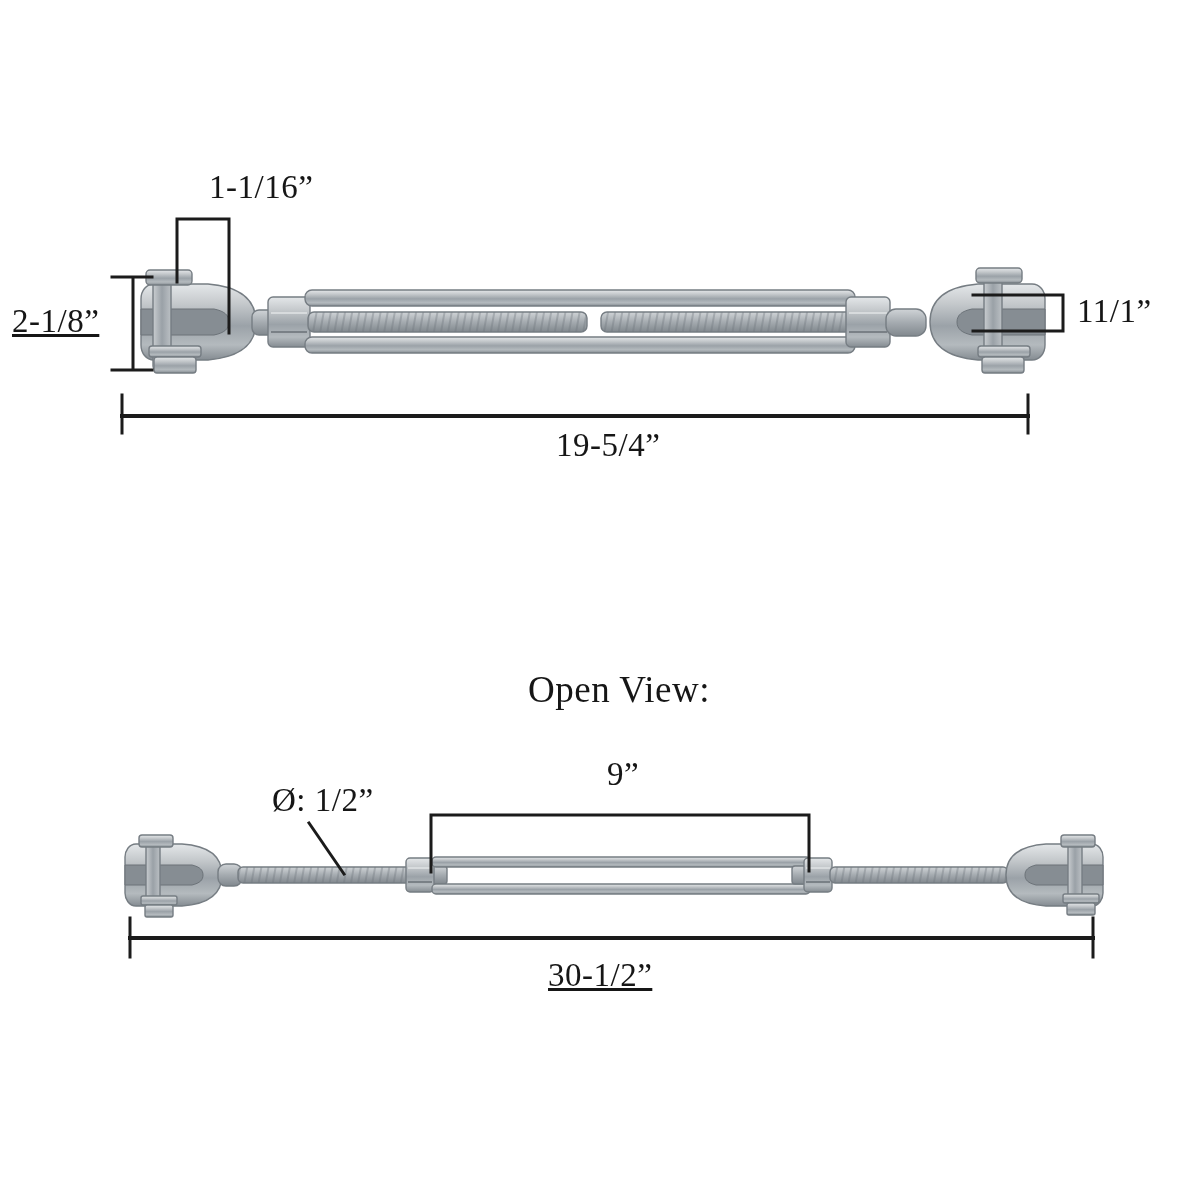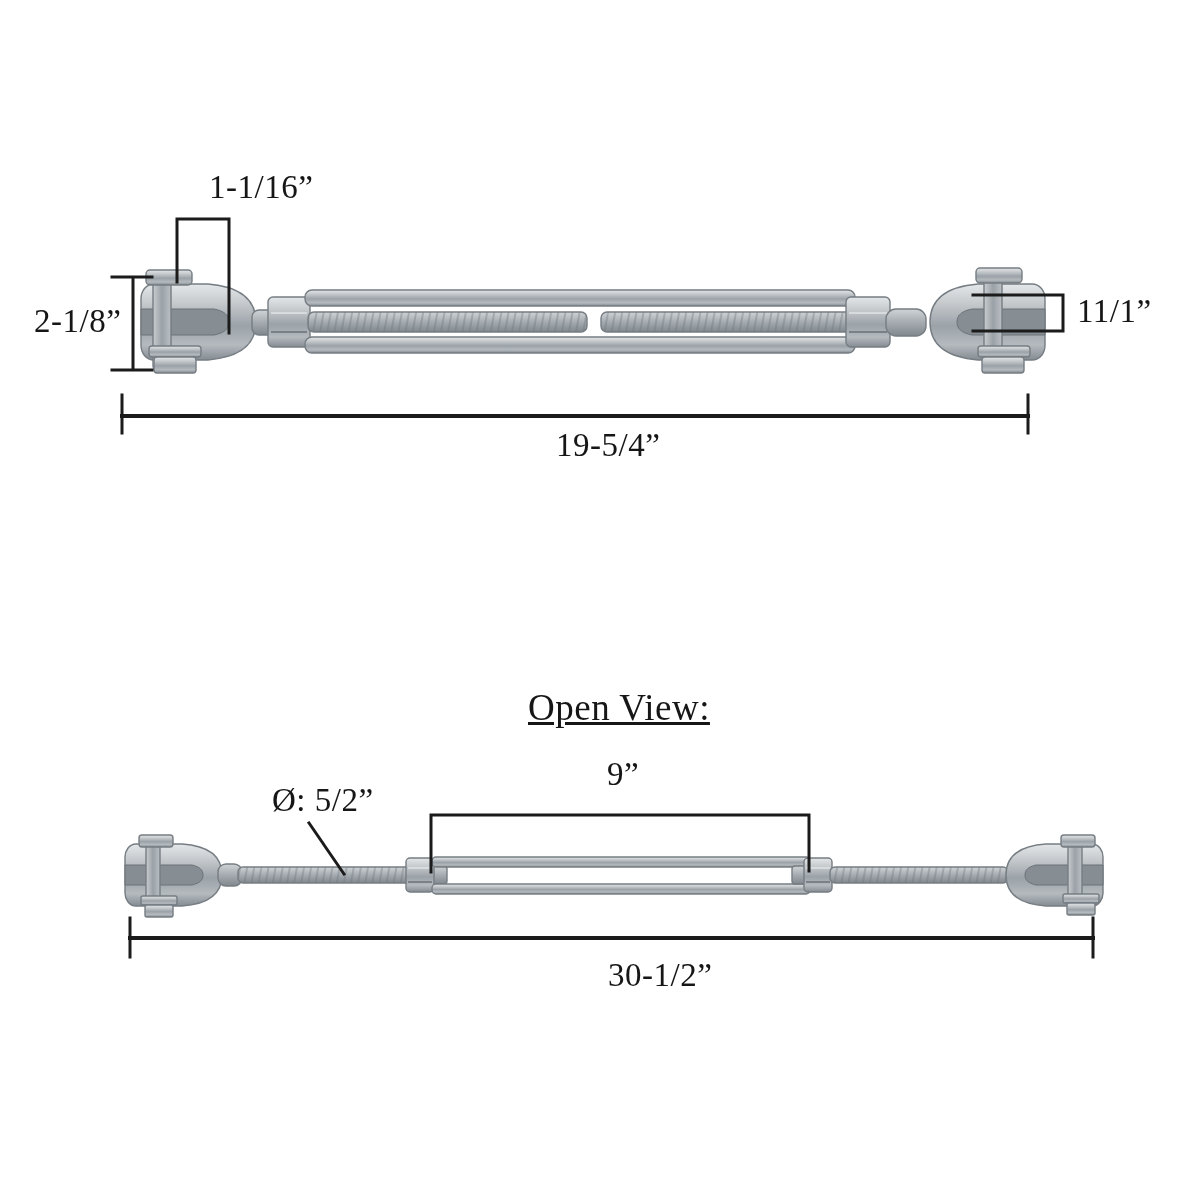--- a/index.html
+++ b/index.html
@@ -152,22 +152,22 @@
 
     <g>
       <path class="dim" d="M431,872 L431,815 L809,815 L809,871"></path>
       <path class="dim" d="M309,823 L344,874"></path>
       <path class="dim-main" d="M130,938 L1093,938"></path>
       <path class="dim" d="M130,918 L130,957 M1093,918 L1093,957"></path>
     </g>
   </svg>
 
   <div class="lbl dim-label" style="left:169px;top:169px;margin-left:40px;">1-1/16”</div>
-  <div class="lbl dim-label" style="left:34px;top:303px;">2-1/8”</div>
+  <div class="lbl dim-label" style="left:12px;top:303px;text-decoration:underline;">2-1/8”</div>
   <div class="lbl dim-label" style="left:1077px;top:293px;">11/1”</div>
   <div class="lbl dim-label" style="left:556px;top:427px;">19-5/4”</div>
 
-  <div class="lbl view-title" style="left:528px;top:688px;text-decoration:underline;">Open View:</div>
+  <div class="lbl view-title" style="left:528px;top:670px;">Open View:</div>
   <div class="lbl dim-label" style="left:607px;top:756px;">9”</div>
-  <div class="lbl dim-label" style="left:272px;top:782px;">Ø: 5/2”</div>
-  <div class="lbl dim-label" style="left:608px;top:957px;">30-1/2”</div>
+  <div class="lbl dim-label" style="left:272px;top:782px;">Ø: 1/2”</div>
+  <div class="lbl dim-label" style="left:548px;top:957px;text-decoration:underline;">30-1/2”</div>
 
 </div>
 
 </body></html>

